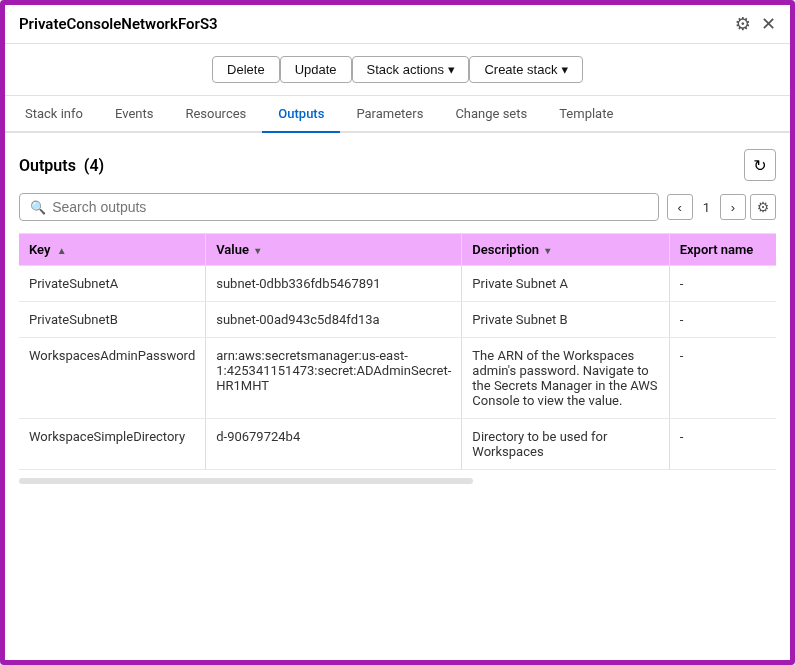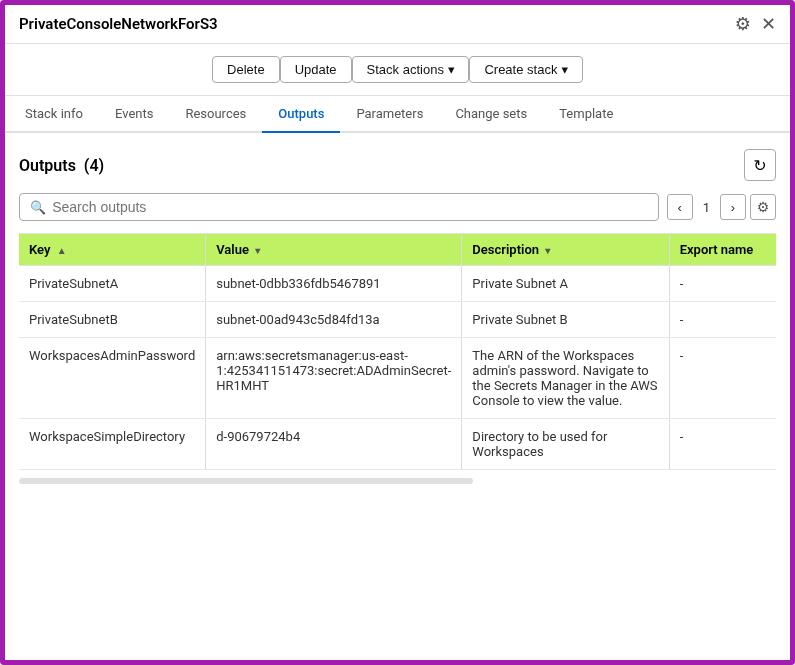--- a/index.html
+++ b/index.html
@@ -191,21 +191,21 @@
     }
     thead tr {
       border-top: 1px solid #e0e0e0;
       border-bottom: 1px solid #e0e0e0;
     }
     th {
       text-align: left;
       padding: 8px 10px;
       font-weight: 600;
       color: #000;
-      background: #bef264;
+      background: #f0abfc;
       white-space: nowrap;
     }
     th .sort-icon {
       font-size: 10px;
       color: #555;
       margin-left: 3px;
     }
     td {
       padding: 10px 10px;
       vertical-align: top;

